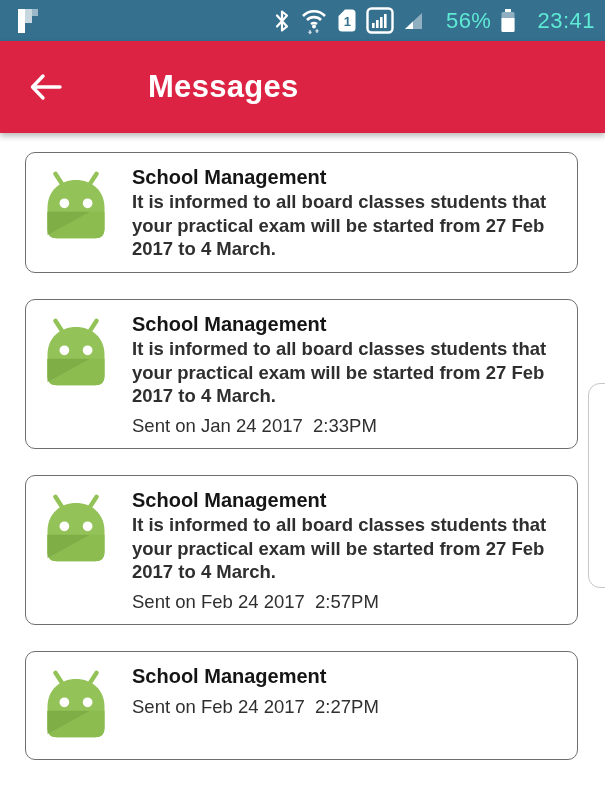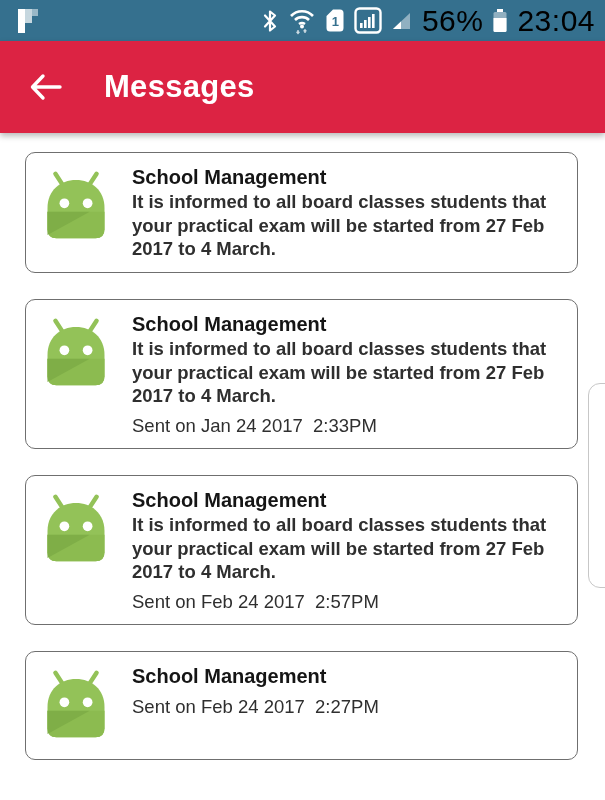--- a/index.html
+++ b/index.html
@@ -16,36 +16,38 @@
     background: #35708e;
     display: flex;
     align-items: center;
     padding: 0 10px 0 14px;
     color: #ffffff;
   }
   .status-left { display: flex; align-items: center; }
   .status-spacer { flex: 1; }
   .status-right { display: flex; align-items: center; gap: 9px; }
   .status-text {
-    font-size: 30px;
-    color: #000000;
+    font-size: 22px;
+    color: #5eead4;
     letter-spacing: 0.5px;
+    margin-left: 12px;
   }
   .sicon { display: block; }
 
   
   .app-bar {
     height: 92px;
     background: #dc2343;
     display: flex;
     align-items: center;
     padding: 0 26px;
     box-shadow: 0 3px 6px rgba(0,0,0,0.28);
     position: relative;
     z-index: 2;
+    gap: 44px;
   }
   .back-button {
     width: 40px; height: 40px;
     display: flex; align-items: center; justify-content: center;
     background: none; border: none; cursor: pointer;
   }
   .app-title {
     color: #ffffff;
     font-size: 31px;
     font-weight: bold;
@@ -143,21 +145,21 @@
     <svg class="sicon" width="22" height="22" viewBox="0 0 22 22">
       <path d="M2 19 L19 19 L19 3 Z" fill="#ffffff" opacity="0.45"></path>
       <path d="M2 19 L10 19 L10 11.5 Z" fill="#ffffff"></path>
     </svg>
     <span class="status-text">56%</span>
     <svg class="sicon" width="16" height="25" viewBox="0 0 16 25">
       <rect x="5" y="1" width="6" height="3" fill="#ffffff"></rect>
       <rect x="1.5" y="4" width="13" height="20" rx="1.5" fill="#ffffff" opacity="0.45"></rect>
       <path d="M1.5 10 H14.5 V22.5 a1.5 1.5 0 0 1 -1.5 1.5 H3 a1.5 1.5 0 0 1 -1.5 -1.5 Z" fill="#ffffff"></path>
     </svg>
-    <span class="status-text">23:04</span>
+    <span class="status-text">23:41</span>
   </div>
 </div>
 
 <div class="app-bar">
   <button class="back-button" aria-label="Back">
     <svg width="34" height="30" viewBox="0 0 34 30">
       <path d="M31 15 H4 M14 4 L3.5 15 L14 26" fill="none" stroke="#ffffff" stroke-width="3.4" stroke-linecap="round" stroke-linejoin="round"></path>
     </svg>
   </button>
   <div class="app-title">Messages</div>

